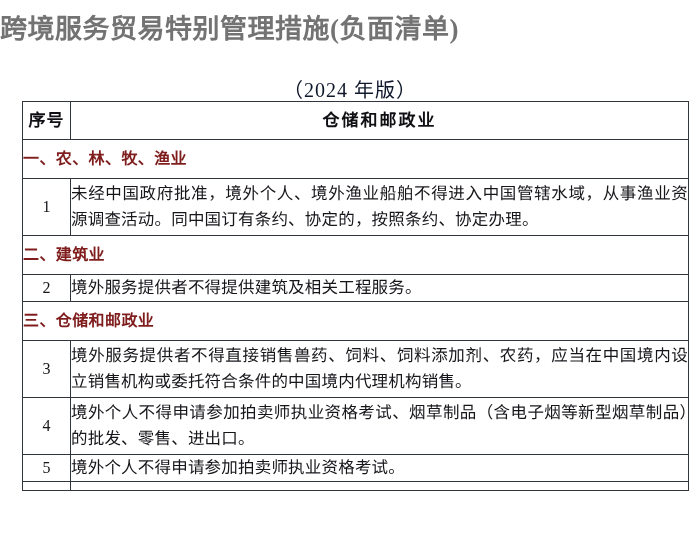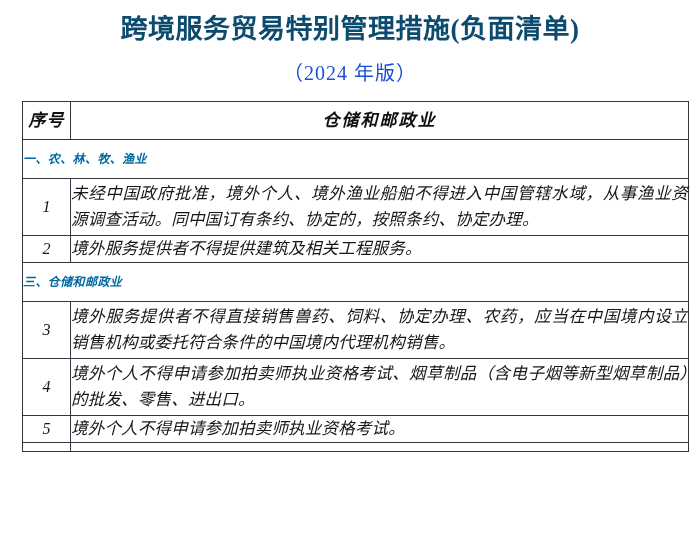--- a/index.html
+++ b/index.html
@@ -18,49 +18,47 @@
 
   .page {
     position: relative;
     width: 700px;
     height: 548px;
     box-sizing: border-box;
   }
 
   
   .doc-title {
-    text-align: center;
     font-size: 27px;
     font-weight: bold;
     letter-spacing: 0.5px;
     line-height: 1;
     margin: 0;
     padding-top: 16px;
     font-family: "Liberation Serif", "DejaVu Serif", serif;
-    color: #0c4a6e;
+    color: #737373;
   }
   .doc-subtitle {
     text-align: center;
     font-size: 20px;
     font-weight: normal;
     line-height: 1;
-    margin: 0;
+    margin: 17px;
     padding-top: 20px;
     letter-spacing: 1px;
-    color: #1d4ed8;
+    color: #0f172a;
     font-family: "Liberation Serif", "DejaVu Serif", serif;
   }
 
   
   .table-wrap {
     position: absolute;
     left: 22px;
     top: 101px;
     width: 666px;
-    font-style: italic;
   }
   table.neg-list {
     border-collapse: collapse;
     width: 666px;
     table-layout: fixed;
     background: #ffffff;
   }
   table.neg-list td,
   table.neg-list th {
     border: 1px solid #31353d;
@@ -83,25 +81,25 @@
     font-family: "Liberation Serif", "DejaVu Serif", serif;
     color: #101014;
   }
   .hdr-no { letter-spacing: 1px; }
 
   
   .section-row td {
     height: 38px;
   }
   .section-cell {
-    font-size: 12px;
+    font-size: 16px;
     font-weight: bold;
     letter-spacing: 0.4px;
     padding-left: 6px;
-    color: #0369a1;
+    color: #7f1d1d;
     line-height: 38px;
     height: 38px;
     white-space: nowrap;
     font-family: "Liberation Serif", "DejaVu Serif", serif;
   }
 
   
   .idx-cell {
     text-align: center;
     font-size: 16px;
@@ -147,31 +145,34 @@
         </tr>
 
         <tr class="section-row">
           <td class="section-cell" colspan="2">一、农、林、牧、渔业</td>
         </tr>
         <tr class="row-2line">
           <td class="idx-cell">1</td>
           <td class="text-cell">未经中国政府批准，境外个人、境外渔业船舶不得进入中国管辖水域，从事渔业资源调查活动。同中国订有条约、协定的，按照条约、协定办理。</td>
         </tr>
 
+        <tr class="section-row">
+          <td class="section-cell" colspan="2">二、建筑业</td>
+        </tr>
         <tr class="row-1line">
           <td class="idx-cell">2</td>
           <td class="text-cell">境外服务提供者不得提供建筑及相关工程服务。</td>
         </tr>
 
         <tr class="section-row">
           <td class="section-cell" colspan="2">三、仓储和邮政业</td>
         </tr>
         <tr class="row-2line">
           <td class="idx-cell">3</td>
-          <td class="text-cell">境外服务提供者不得直接销售兽药、饲料、协定办理、农药，应当在中国境内设立销售机构或委托符合条件的中国境内代理机构销售。</td>
+          <td class="text-cell">境外服务提供者不得直接销售兽药、饲料、饲料添加剂、农药，应当在中国境内设立销售机构或委托符合条件的中国境内代理机构销售。</td>
         </tr>
         <tr class="row-2line">
           <td class="idx-cell">4</td>
           <td class="text-cell">境外个人不得申请参加拍卖师执业资格考试、烟草制品（含电子烟等新型烟草制品）的批发、零售、进出口。</td>
         </tr>
         <tr class="row-1line">
           <td class="idx-cell">5</td>
           <td class="text-cell">境外个人不得申请参加拍卖师执业资格考试。</td>
         </tr>
 

